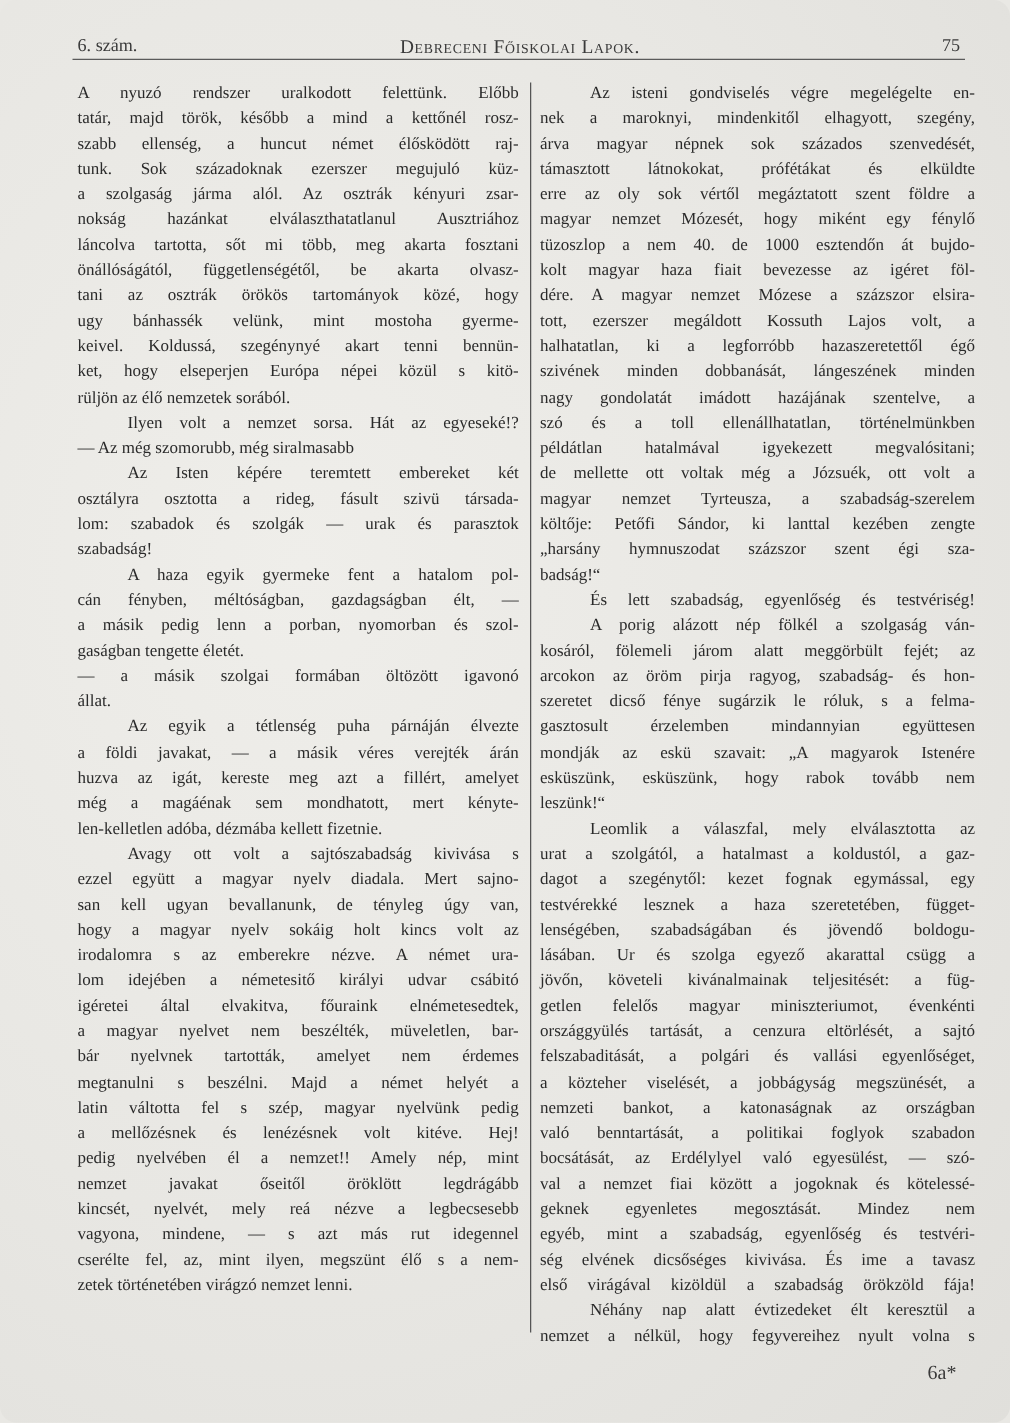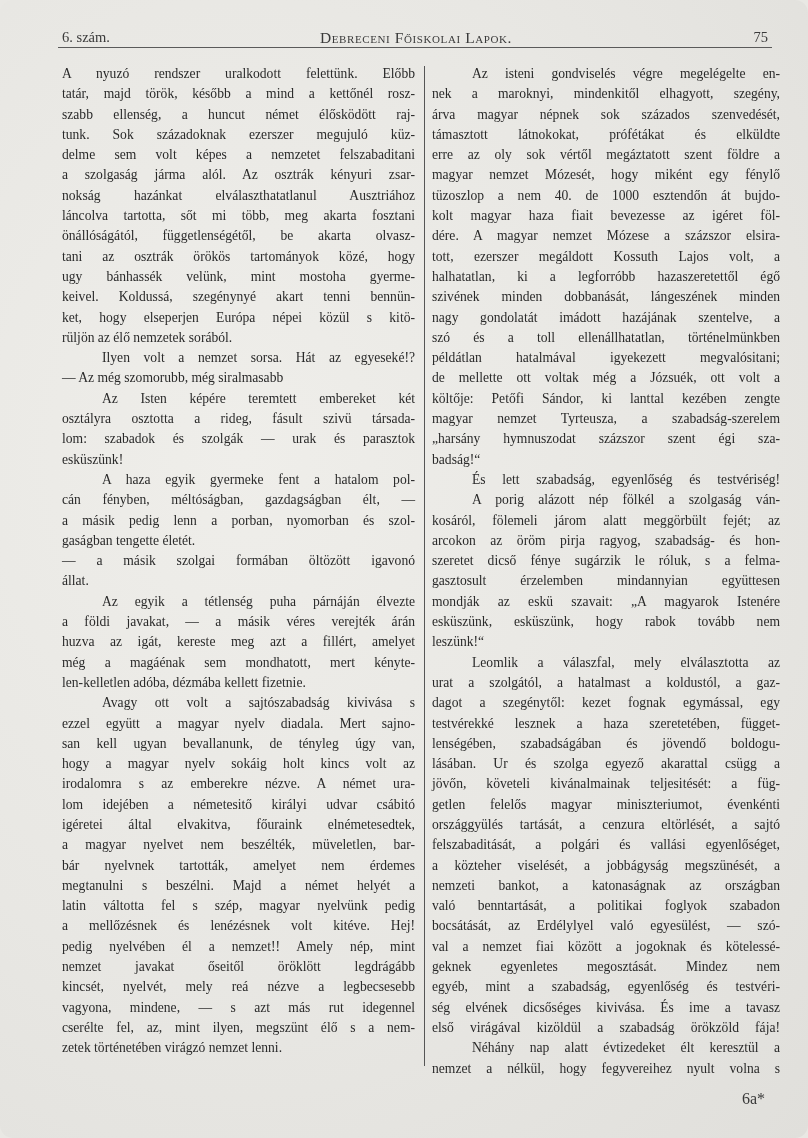--- a/index.html
+++ b/index.html
@@ -59,36 +59,35 @@
     <span class="pageno">75</span>
   </div>
   <div class="rule"></div>
   <div class="col-divider"></div>
 
   <div class="col col-left" id="col-left">
       <span class="line">A nyuzó rendszer uralkodott felettünk. Előbb</span>
       <span class="line">tatár, majd török, később a mind a kettőnél rosz-</span>
       <span class="line">szabb ellenség, a huncut német élősködött raj-</span>
       <span class="line">tunk. Sok századoknak ezerszer megujuló küz-</span>
-      <span class="line">delme sem volt képes a nemzetet felszabaditani</span>
       <span class="line">a szolgaság járma alól. Az osztrák kényuri zsar-</span>
       <span class="line">nokság hazánkat elválaszthatatlanul Ausztriához</span>
       <span class="line">láncolva tartotta, sőt mi több, meg akarta fosztani</span>
       <span class="line">önállóságától, függetlenségétől, be akarta olvasz-</span>
       <span class="line">tani az osztrák örökös tartományok közé, hogy</span>
       <span class="line">ugy bánhassék velünk, mint mostoha gyerme-</span>
       <span class="line">keivel. Koldussá, szegénynyé akart tenni bennün-</span>
       <span class="line">ket, hogy elseperjen Európa népei közül s kitö-</span>
       <span class="line last">rüljön az élő nemzetek sorából.</span>
       <span class="line indent">Ilyen volt a nemzet sorsa. Hát az egyeseké!?</span>
       <span class="line last">— Az még szomorubb, még siralmasabb</span>
       <span class="line indent">Az Isten képére teremtett embereket két</span>
       <span class="line">osztályra osztotta a rideg, fásult szivü társada-</span>
       <span class="line">lom: szabadok és szolgák — urak és parasztok</span>
-      <span class="line last">esküszünk!</span>
+      <span class="line last">szabadság!</span>
       <span class="line indent">A haza egyik gyermeke fent a hatalom pol-</span>
       <span class="line">cán fényben, méltóságban, gazdagságban élt, —</span>
       <span class="line">a másik pedig lenn a porban, nyomorban és szol-</span>
       <span class="line last">gaságban tengette életét.</span>
       <span class="line">— a másik szolgai formában öltözött igavonó</span>
       <span class="line last">állat.</span>
       <span class="line indent">Az egyik a tétlenség puha párnáján élvezte</span>
       <span class="line">a földi javakat, — a másik véres verejték árán</span>
       <span class="line">huzva az igát, kereste meg azt a fillért, amelyet</span>
       <span class="line">még a magáénak sem mondhatott, mert kényte-</span>
@@ -122,22 +121,22 @@
       <span class="line">tüzoszlop a nem 40. de 1000 esztendőn át bujdo-</span>
       <span class="line">kolt magyar haza fiait bevezesse az igéret föl-</span>
       <span class="line">dére. A magyar nemzet Mózese a százszor elsira-</span>
       <span class="line">tott, ezerszer megáldott Kossuth Lajos volt, a</span>
       <span class="line">halhatatlan, ki a legforróbb hazaszeretettől égő</span>
       <span class="line">szivének minden dobbanását, lángeszének minden</span>
       <span class="line">nagy gondolatát imádott hazájának szentelve, a</span>
       <span class="line">szó és a toll ellenállhatatlan, történelmünkben</span>
       <span class="line">példátlan hatalmával igyekezett megvalósitani;</span>
       <span class="line">de mellette ott voltak még a Józsuék, ott volt a</span>
+      <span class="line">magyar nemzet Tyrteusza, a szabadság-szerelem</span>
       <span class="line">költője: Petőfi Sándor, ki lanttal kezében zengte</span>
-      <span class="line">magyar nemzet Tyrteusza, a szabadság-szerelem</span>
       <span class="line">„harsány hymnuszodat százszor szent égi sza-</span>
       <span class="line last">badság!“</span>
       <span class="line indent">És lett szabadság, egyenlőség és testvériség!</span>
       <span class="line indent">A porig alázott nép fölkél a szolgaság ván-</span>
       <span class="line">kosáról, fölemeli járom alatt meggörbült fejét; az</span>
       <span class="line">arcokon az öröm pirja ragyog, szabadság- és hon-</span>
       <span class="line">szeretet dicső fénye sugárzik le róluk, s a felma-</span>
       <span class="line">gasztosult érzelemben mindannyian együttesen</span>
       <span class="line">mondják az eskü szavait: „A magyarok Istenére</span>
       <span class="line">esküszünk, esküszünk, hogy rabok tovább nem</span>

